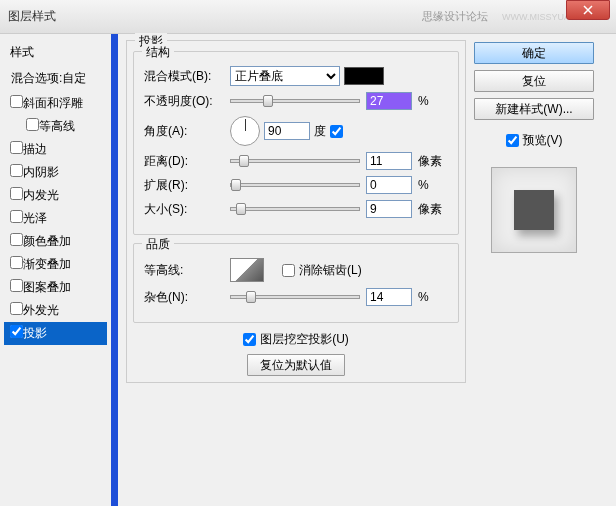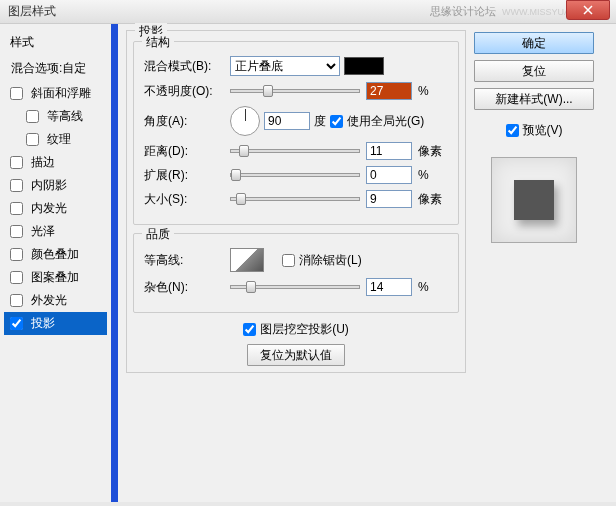--- a/index.html
+++ b/index.html
@@ -1,41 +1,41 @@
 <!DOCTYPE html>
 <html><head>
 <meta charset="utf-8">
 <style>
 * { box-sizing: border-box; margin: 0; padding: 0; font-family: "Microsoft YaHei", SimSun, sans-serif; font-size: 12px; }
 body { background: #e8e8e8; width: 616px; height: 506px; overflow: hidden; }
-.titlebar { height: 24px; background: linear-gradient(#f5f5f5,#e0e0e0); border-bottom: 1px solid #ccc; display: flex; align-items: center; padding: 0 8px; position: relative; }
+.titlebar { height: 34px; background: linear-gradient(#f5f5f5,#e0e0e0); border-bottom: 1px solid #ccc; display: flex; align-items: center; padding: 0 8px; position: relative; gap: 8px; }
 .titlebar .title { flex: 1; color: #333; }
 .titlebar .watermark { color: #999; font-size: 11px; margin-right: 6px; }
 .titlebar .url { color: #ccc; font-size: 9px; margin-right: 8px; }
 .close-btn { width: 44px; height: 20px; background: linear-gradient(#e6746a,#c8443a); border: 1px solid #a33; border-radius: 0 0 3px 3px; position: absolute; right: 6px; top: 0; display: flex; align-items: center; justify-content: center; color: #fff; cursor: pointer; }
 .main { display: flex; height: 478px; background: #f0f0f0; }
 .sidebar { width: 118px; border-right: 7px solid #1d4ed8; padding: 6px 4px; }
 .sidebar-title { padding: 4px 6px; }
 .blend-opts { padding: 4px 6px; border: 1px solid transparent; }
-.style-item { display: flex; align-items: center; padding: 3px 6px; gap: 8px; }
+.style-item { display: flex; padding: 3px 6px; gap: 0; }
 .style-item.child { padding-left: 22px; }
 .style-item.selected { background: #0a64c8; color: #fff; }
 .style-item input[type=checkbox] { width: 13px; height: 13px; }
 .lightblue-check { accent-color: #a0d0f0; }
 .content { flex: 1; padding: 6px 8px; display: flex; gap: 8px; }
 .settings { width: 340px; }
 .fieldset { border: 1px solid #ccc; border-radius: 2px; padding: 8px 10px 10px; margin-bottom: 8px; position: relative; }
 .fieldset > .legend { position: absolute; top: -8px; left: 8px; background: #f0f0f0; padding: 0 4px; }
 .row { display: flex; align-items: center; margin: 6px 0; gap: 4px; }
 .row .label { width: 82px; text-align: left; }
 .slider-area { flex: 1; display: flex; align-items: center; gap: 6px; }
 .slider { flex: 1; height: 4px; background: #ddd; border: 1px solid #999; position: relative; }
 .slider .thumb { position: absolute; top: -5px; width: 10px; height: 12px; background: linear-gradient(#fff,#ccc); border: 1px solid #888; border-radius: 2px; }
 input.numbox { width: 46px; height: 18px; border: 1px solid #7a9ac0; padding: 1px 3px; background: #fff; }
-.numbox.hl { background: #c2410c; color: #fff; }
+.numbox.hl { background: #8b5cf6; color: #fff; }
 .unit { width: 30px; }
 select.combo { width: 110px; height: 20px; border: 1px solid #7a9ac0; background: #fff; }
 .color-swatch { width: 40px; height: 18px; background: #000; border: 1px solid #555; display: inline-block; }
 .angle-dial { width: 30px; height: 30px; border: 1px solid #999; border-radius: 50%; background: #fff; position: relative; display: inline-block; }
 .angle-dial .hand { position: absolute; left: 50%; top: 50%; width: 12px; height: 1px; background: #333; transform-origin: 0 0; transform: rotate(-90deg); }
 .contour-swatch { width: 34px; height: 24px; border: 1px solid #888; background: linear-gradient(135deg,#fff 0%,#fff 48%,#888 50%,#555 100%); display: inline-block; }
 .btn { height: 22px; padding: 0 12px; background: linear-gradient(#fdfdfd,#e4e4e4); border: 1px solid #9a9a9a; border-radius: 1px; cursor: pointer; display: inline-flex; align-items: center; justify-content: center; text-align: right; }
 .btn.primary { background: linear-gradient(#dceeff,#a8d4ff); border-color: #5a8fc0; }
 .right-col { width: 120px; display: flex; flex-direction: column; gap: 6px; padding-top: 2px; }
 .right-col .btn { width: 100%; }
@@ -65,43 +65,43 @@
     <div class="blend-opts">混合选项:自定</div>
     <div id="style-list">
         <div class="style-item">
           <input type="checkbox" style="">
           <span>斜面和浮雕</span>
         </div>
         <div class="style-item child">
           <input type="checkbox" style="">
           <span>等高线</span>
         </div>
-        <div class="style-item child">
-          <input type="checkbox" style="">
-          <span>纹理</span>
-        </div>
         <div class="style-item">
           <input type="checkbox" style="">
           <span>描边</span>
         </div>
         <div class="style-item">
           <input type="checkbox" style="">
           <span>内阴影</span>
         </div>
         <div class="style-item">
           <input type="checkbox" style="">
           <span>内发光</span>
         </div>
         <div class="style-item">
           <input type="checkbox" class="lightblue-check" style="">
           <span>光泽</span>
         </div>
         <div class="style-item">
           <input type="checkbox" style="">
           <span>颜色叠加</span>
+        </div>
+        <div class="style-item">
+          <input type="checkbox" style="">
+          <span>渐变叠加</span>
         </div>
         <div class="style-item">
           <input type="checkbox" style="">
           <span>图案叠加</span>
         </div>
         <div class="style-item">
           <input type="checkbox" style="">
           <span>外发光</span>
         </div>
         <div class="style-item selected">
@@ -134,21 +134,20 @@
             </div>
           </div>
           <div class="row">
             <span class="label">角度(A):</span>
             <span class="angle-dial">
                 <span class="hand"></span>
               </span>
             <input class="numbox" value="90" style="">
             <span>度</span>
             <input type="checkbox" checked="" style="">
-            <span>使用全局光(G)</span>
           </div>
           <div class="row">
             <span class="label">距离(D):</span>
             <div class="slider-area">
               <div class="slider">
                   <div class="thumb" style="left:6%"></div>
                 </div>
               <input class="numbox" value="11" style="">
               <span class="unit">像素</span>
             </div>

